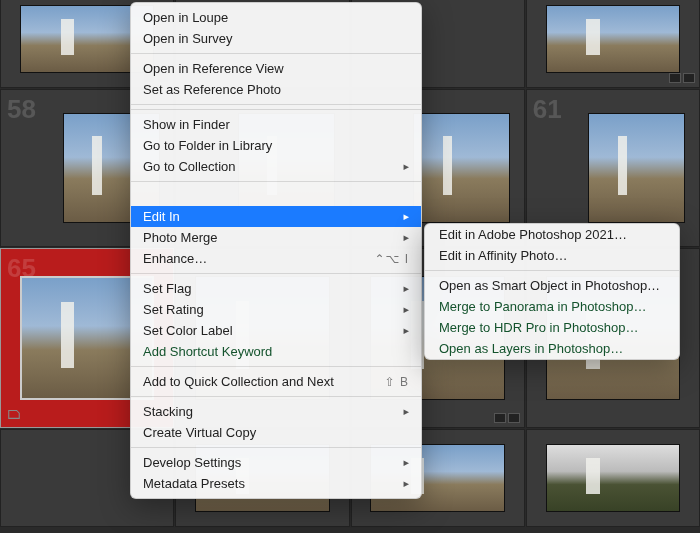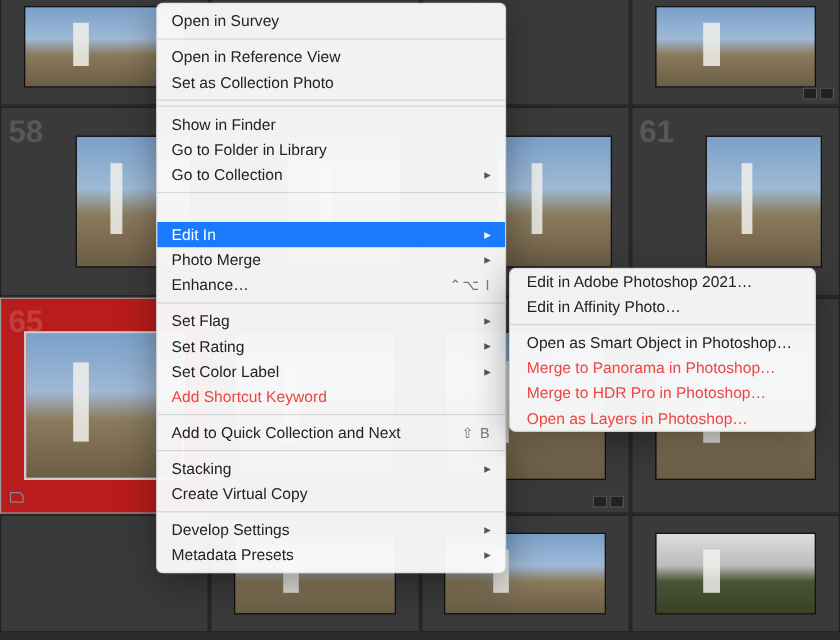--- a/index.html
+++ b/index.html
@@ -88,21 +88,21 @@
       padding: 3px 12px;
       color: #222;
       cursor: default;
       white-space: nowrap;
     }
     .menu-item.highlighted {
       background: #1b7bff;
       color: #fff;
       margin-top: 24px;
     }
-    .menu-item.disabled { color: #ef4444; }
+    .menu-item.disabled { color: #14532d; }
     .menu-sep {
       height: 1px;
       background: rgba(0,0,0,0.12);
       margin: 4px 0;
     }
     .menu-arrow {
       font-size: 11px;
       color: #555;
     }
     .menu-item.highlighted .menu-arrow { color: #fff; }
@@ -208,28 +208,31 @@
   <div class="cell">
     <div class="thumb"></div>
   </div>
   <div class="cell">
     <div class="thumb" style="background:linear-gradient(180deg,#ddd 0%,#bbb 40%,#4a5234 60%,#384226 100%)"></div>
   </div>
 </div>
 
 <div class="context-menu" id="main-menu">
     <div class="menu-item">
+      <span>Open in Loupe</span>
+    </div>
+    <div class="menu-item">
       <span>Open in Survey</span>
     </div>
     <div class="menu-sep"></div>
     <div class="menu-item">
       <span>Open in Reference View</span>
     </div>
     <div class="menu-item">
-      <span>Set as Collection Photo</span>
+      <span>Set as Reference Photo</span>
     </div>
     <div class="menu-sep"></div>
     <div class="menu-sep"></div>
     <div class="menu-item">
       <span>Show in Finder</span>
     </div>
     <div class="menu-item">
       <span>Go to Folder in Library</span>
     </div>
     <div class="menu-item">

